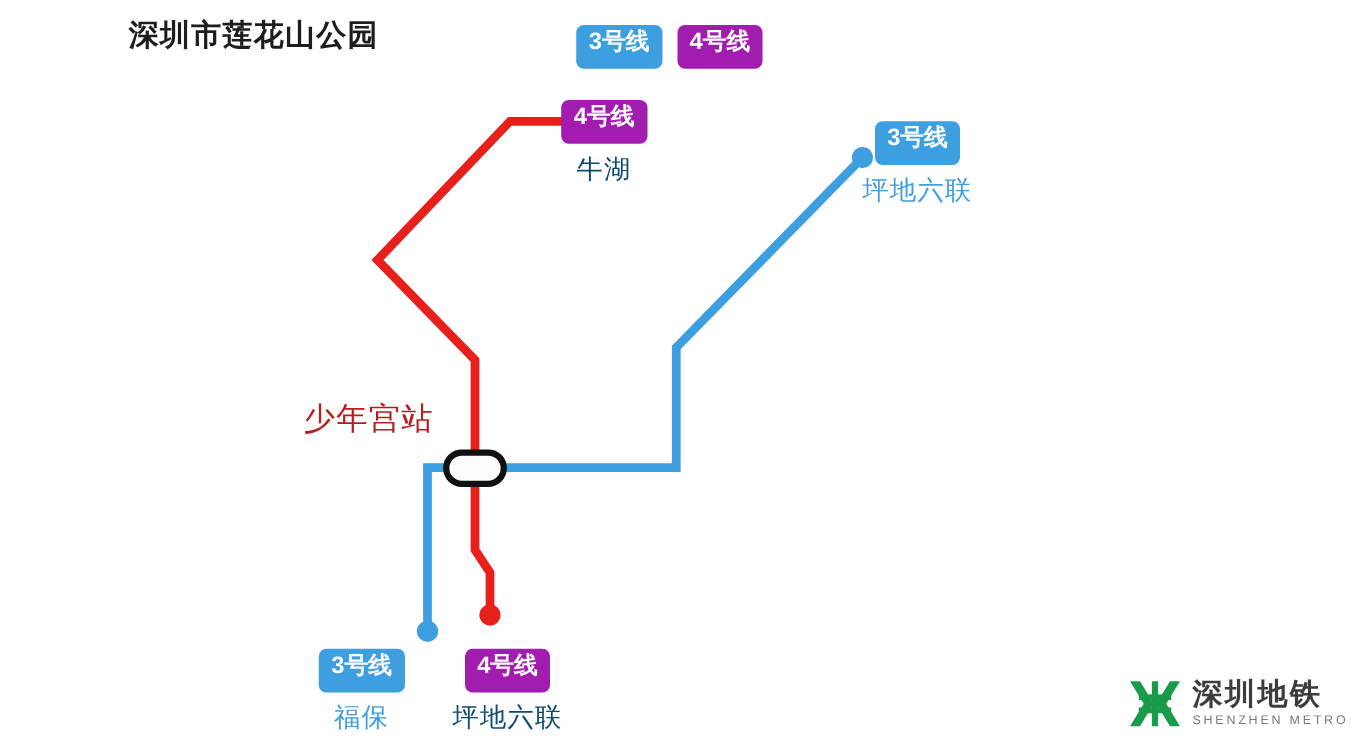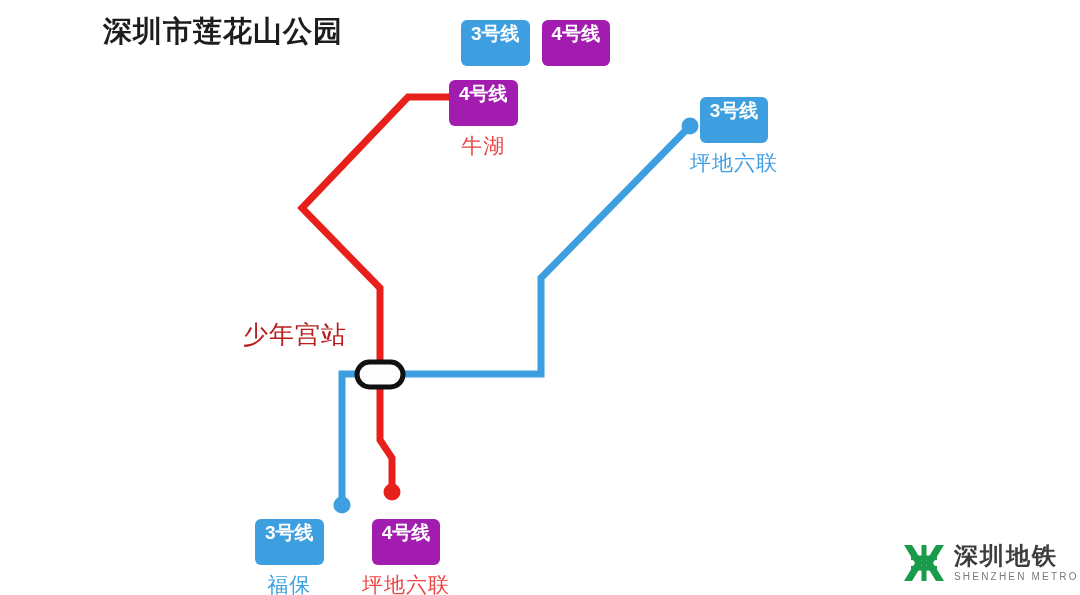--- a/index.html
+++ b/index.html
@@ -24,35 +24,35 @@
   #header {
     position: absolute;
     left: 0; top: 0;
     width: 1080px;
     height: 70px;
   }
   #map-title {
     position: absolute;
     left: 103px;
     top: 12px;
-    font-size: 29px;
+    font-size: 24px;
     font-weight: bold;
     color: #1d1d1d;
     letter-spacing: 1px;
     white-space: nowrap;
   }
 
   
   .line-badge {
     display: inline-block;
     border-radius: 6px;
     color: #ffffff;
     font-size: 19px;
     font-weight: bold;
-    padding: 4px 10px 23px 10px;
+    padding: 4px 10px 12px 10px;
     line-height: 1;
     white-space: nowrap;
     letter-spacing: 0px;
   }
   .badge-blue { background: #3d9ee0; }
   .badge-red  { background: #a21caf; }
 
   #header-badges {
     position: absolute;
     left: 461px;
@@ -77,21 +77,21 @@
     align-items: center;
     white-space: nowrap;
   }
   .terminal-name {
     margin-top: 6px;
     font-size: 21px;
     font-weight: normal;
     letter-spacing: 1px;
   }
   .name-blue { color: #3d9ee0; }
-  .name-red  { color: #ef4444; }
+  .name-red  { color: #0c4a6e; }
 
   #label-niuhu      { left: 449px; top: 80px; }
   #label-pingdi     { left: 690px; top: 97px; }
   #label-fubao      { left: 255px; top: 519px; }
   #label-futiankouan{ left: 362px; top: 519px; }
 
   
   #station-label {
     position: absolute;
     left: 243px;

